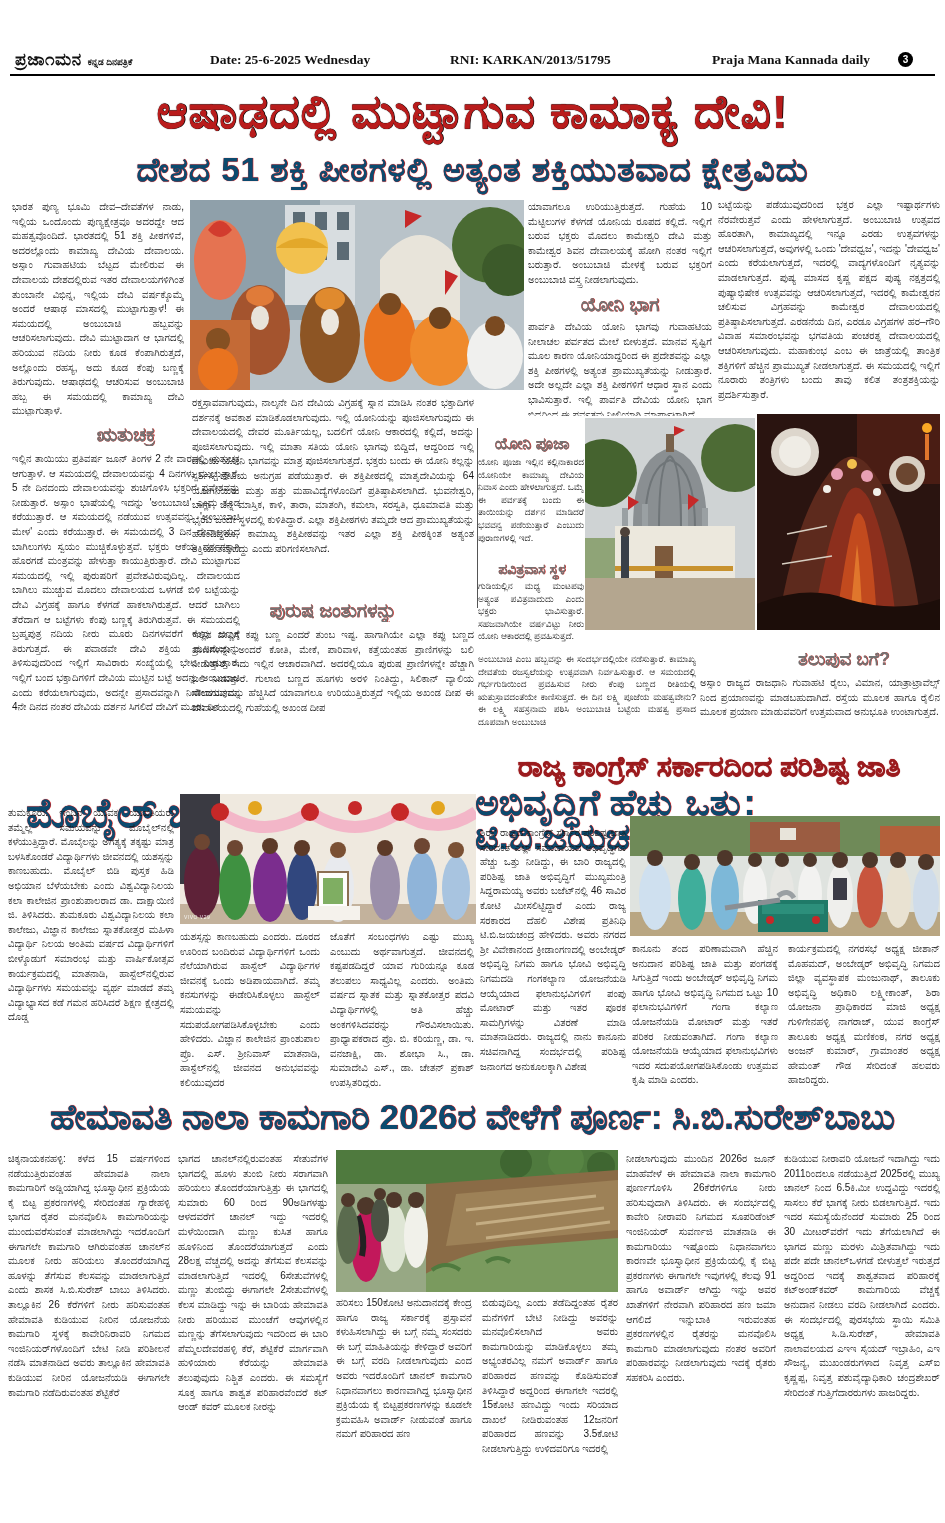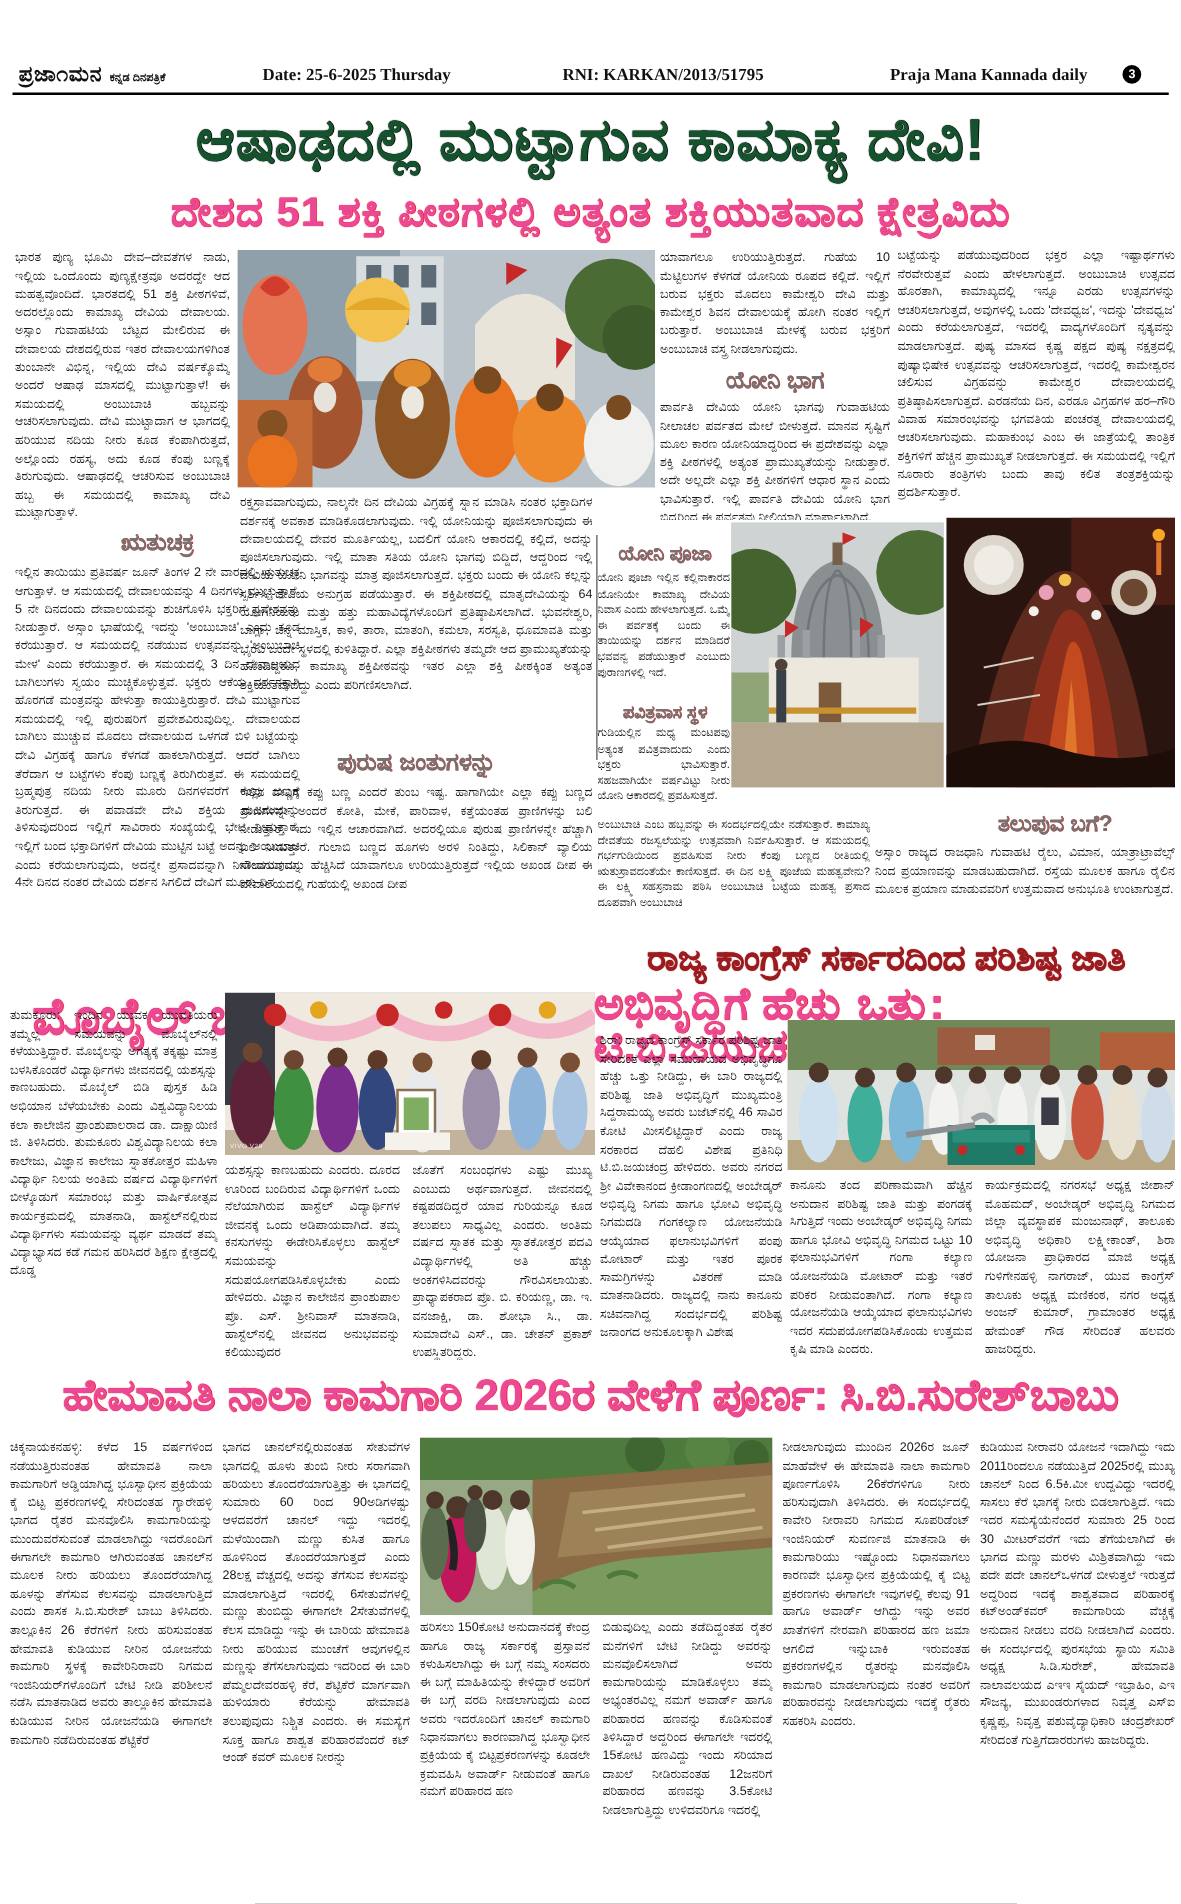--- a/index.html
+++ b/index.html
@@ -7,43 +7,43 @@
         font-family:"Liberation Sans",sans-serif;color:#111;text-decoration:underline;}
   .abs{position:absolute;}
   
   .hdr-rule{position:absolute;left:10px;right:10px;top:74px;border-bottom:2px solid #000;}
   .masthead{font-family:"Liberation Serif",serif;font-weight:bold;font-size:17px;letter-spacing:.5px;}
   .masthead-sub{font-size:9px;font-weight:bold;margin-left:6px;}
   .hdr-item{font-family:"Liberation Serif",serif;font-weight:bold;font-size:13.5px;white-space:nowrap;}
   .page-badge{width:15px;height:15px;border-radius:50%;background:#000;color:#fff;font-size:10px;font-weight:bold;
               display:flex;align-items:center;justify-content:center;}
   
-  .h-main{left:0;width:945px;text-align:center;font-weight:900;color:#14532d;font-size:47px;line-height:60px;
+  .h-main{left:0;width:945px;text-align:center;font-weight:900;color:#b91c1c;font-size:47px;line-height:60px;
           letter-spacing:1px;text-shadow:0 0 1px #000,0.6px 0 #000;}
-  .h-red{color:#ec4899;text-shadow:0 0 1px #e8201d,0.5px 0 #e8201d;}
+  .h-red{color:#0c4a6e;text-shadow:0 0 1px #e8201d,0.5px 0 #e8201d;}
   .h-maroon{color:#9b1b1e;text-shadow:0 0 1px #9b1b1e,0.5px 0 #9b1b1e;}
   
   .txt{position:absolute;font-size:10px;line-height:14.6px;text-align:justify;color:#161616;overflow:hidden;}
   .txt-sm{font-size:9px;line-height:12.6px;}
   .sub{position:absolute;text-align:center;color:#737373;font-weight:bold;font-size:19px;line-height:22px;
        overflow:hidden;white-space:nowrap;text-shadow:0.4px 0 #e8201d;}
   .photo{position:absolute;overflow:hidden;background:#ccc;}
   .photo svg{display:block;}
   .vrule{position:absolute;width:1px;background:#555;}
   .wm{position:absolute;left:4px;bottom:4px;color:#fff;font-size:5px;opacity:.85;letter-spacing:.5px;}
 </style>
 </head>
 <body>
 
 <div id="page">
 
   <div class="abs" style="left:15px;top:50px;">
     <span class="masthead">ಪ್ರಜಾ೧ಮನ</span><span class="masthead-sub">ಕನ್ನಡ ದಿನಪತ್ರಿಕೆ</span>
   </div>
-  <div class="abs hdr-item" style="left:210px;top:52px;">Date: 25-6-2025 Thursday</div>
+  <div class="abs hdr-item" style="left:210px;top:52px;">Date: 25-6-2025 Wednesday</div>
   <div class="abs hdr-item" style="left:450px;top:52px;">RNI: KARKAN/2013/51795</div>
   <div class="abs hdr-item" style="left:712px;top:52px;">Praja Mana Kannada daily</div>
   <div class="abs page-badge" style="left:898px;top:52px;">3</div>
   <div class="hdr-rule"></div>
 
   <div class="abs h-main" style="top:82px;">ಆಷಾಢದಲ್ಲಿ ಮುಟ್ಟಾಗುವ ಕಾಮಾಕ್ಯ ದೇವಿ!</div>
   <div class="abs h-main h-red" style="top:148px;font-size:33px;line-height:44px;">ದೇಶದ 51 ಶಕ್ತಿ ಪೀಠಗಳಲ್ಲಿ ಅತ್ಯಂತ ಶಕ್ತಿಯುತವಾದ ಕ್ಷೇತ್ರವಿದು</div>
 
   <div class="txt" style="left:12px;top:200px;width:172px;height:216px;">ಭಾರತ ಪುಣ್ಯ ಭೂಮಿ ದೇವ–ದೇವತೆಗಳ ನಾಡು, ಇಲ್ಲಿಯ ಒಂದೊಂದು ಪುಣ್ಯಕ್ಷೇತ್ರವೂ ಅದರದ್ದೇ ಆದ ಮಹತ್ವವೊಂದಿದೆ. ಭಾರತದಲ್ಲಿ 51 ಶಕ್ತಿ ಪೀಠಗಳಿವೆ, ಅದರಲ್ಲೊಂದು ಕಾಮಾಖ್ಯ ದೇವಿಯ ದೇವಾಲಯ. ಅಸ್ಸಾಂ ಗುವಾಹಟಿಯ ಬೆಟ್ಟದ ಮೇಲಿರುವ ಈ ದೇವಾಲಯ ದೇಶದಲ್ಲಿರುವ ಇತರ ದೇವಾಲಯಗಳಿಗಿಂತ ತುಂಬಾನೇ ವಿಭಿನ್ನ, ಇಲ್ಲಿಯ ದೇವಿ ವರ್ಷಕ್ಕೊಮ್ಮೆ ಅಂದರೆ ಆಷಾಢ ಮಾಸದಲ್ಲಿ ಮುಟ್ಟಾಗುತ್ತಾಳೆ! ಈ ಸಮಯದಲ್ಲಿ ಅಂಬುಬಾಚಿ ಹಬ್ಬವನ್ನು ಆಚರಿಸಲಾಗುವುದು. ದೇವಿ ಮುಟ್ಟಾದಾಗ ಆ ಭಾಗದಲ್ಲಿ ಹರಿಯುವ ನದಿಯ ನೀರು ಕೂಡ ಕೆಂಪಾಗಿರುತ್ತದೆ, ಅಲ್ಲೊಂದು ರಹಸ್ಯ, ಅದು ಕೂಡ ಕೆಂಪು ಬಣ್ಣಕ್ಕೆ ತಿರುಗುವುದು. ಆಷಾಢದಲ್ಲಿ ಆಚರಿಸುವ ಅಂಬುಬಾಚಿ ಹಬ್ಬ ಈ ಸಮಯದಲ್ಲಿ ಕಾಮಾಖ್ಯ ದೇವಿ ಮುಟ್ಟಾಗುತ್ತಾಳೆ.</div>
   <div class="sub" style="left:12px;top:424px;width:228px;">ಋತುಚಕ್ರ</div>

